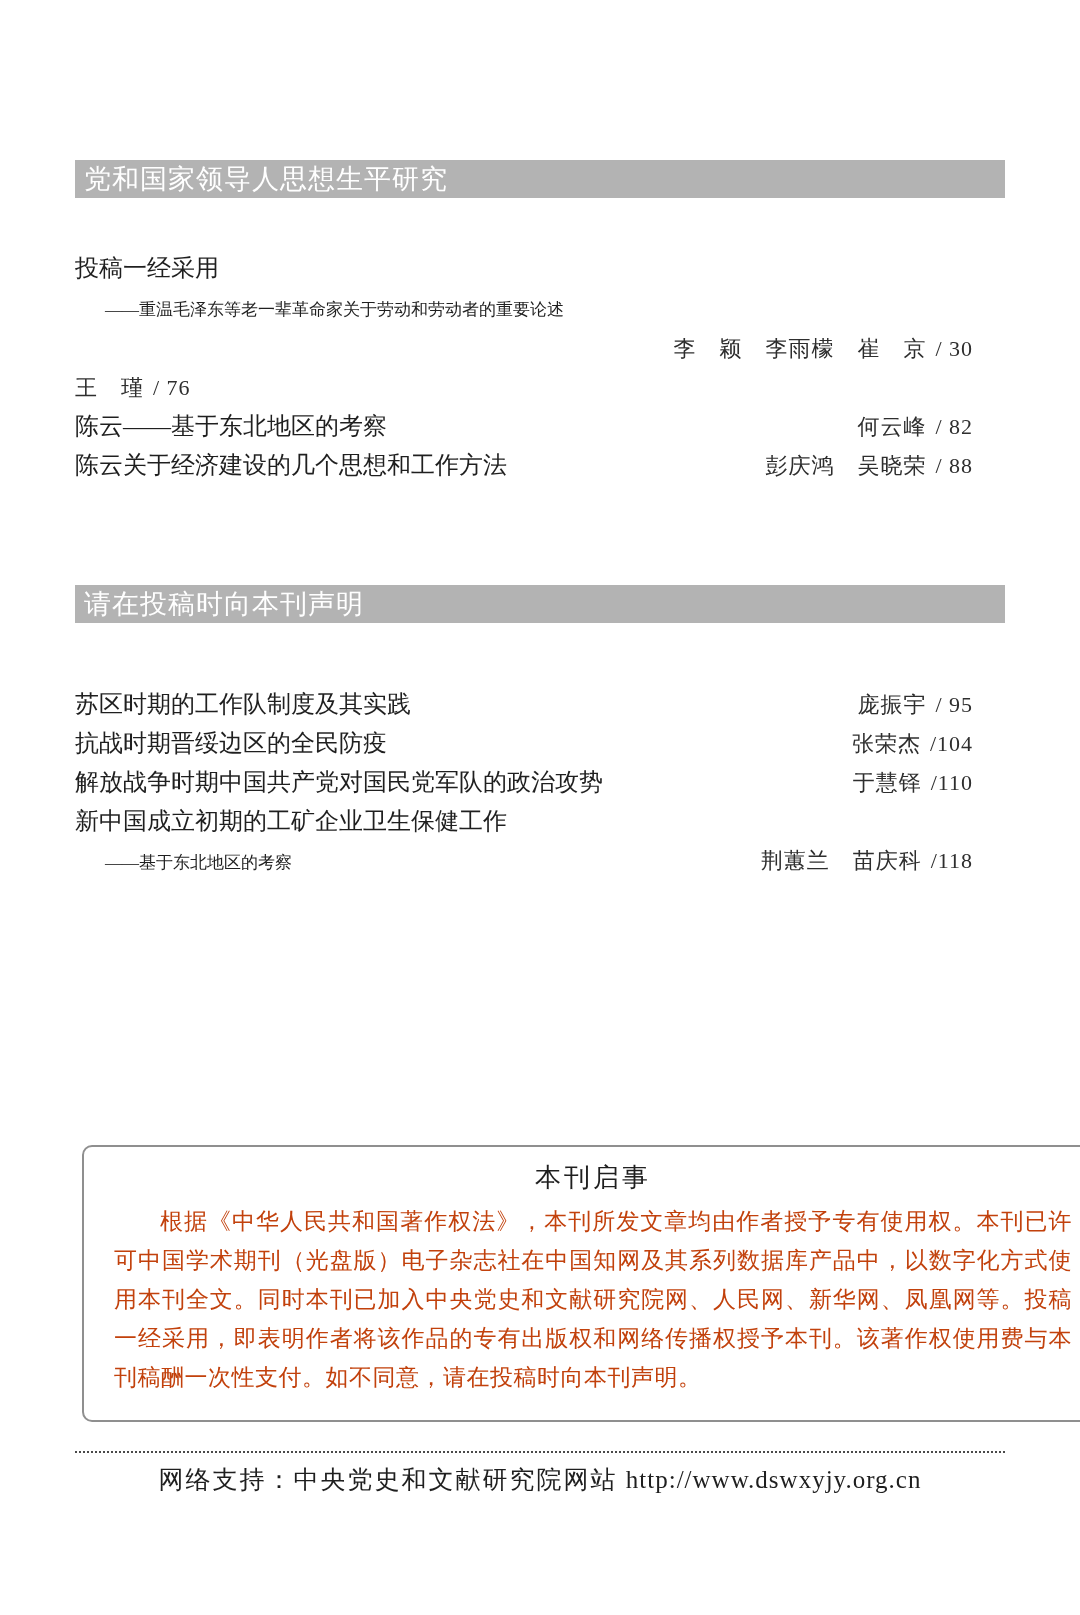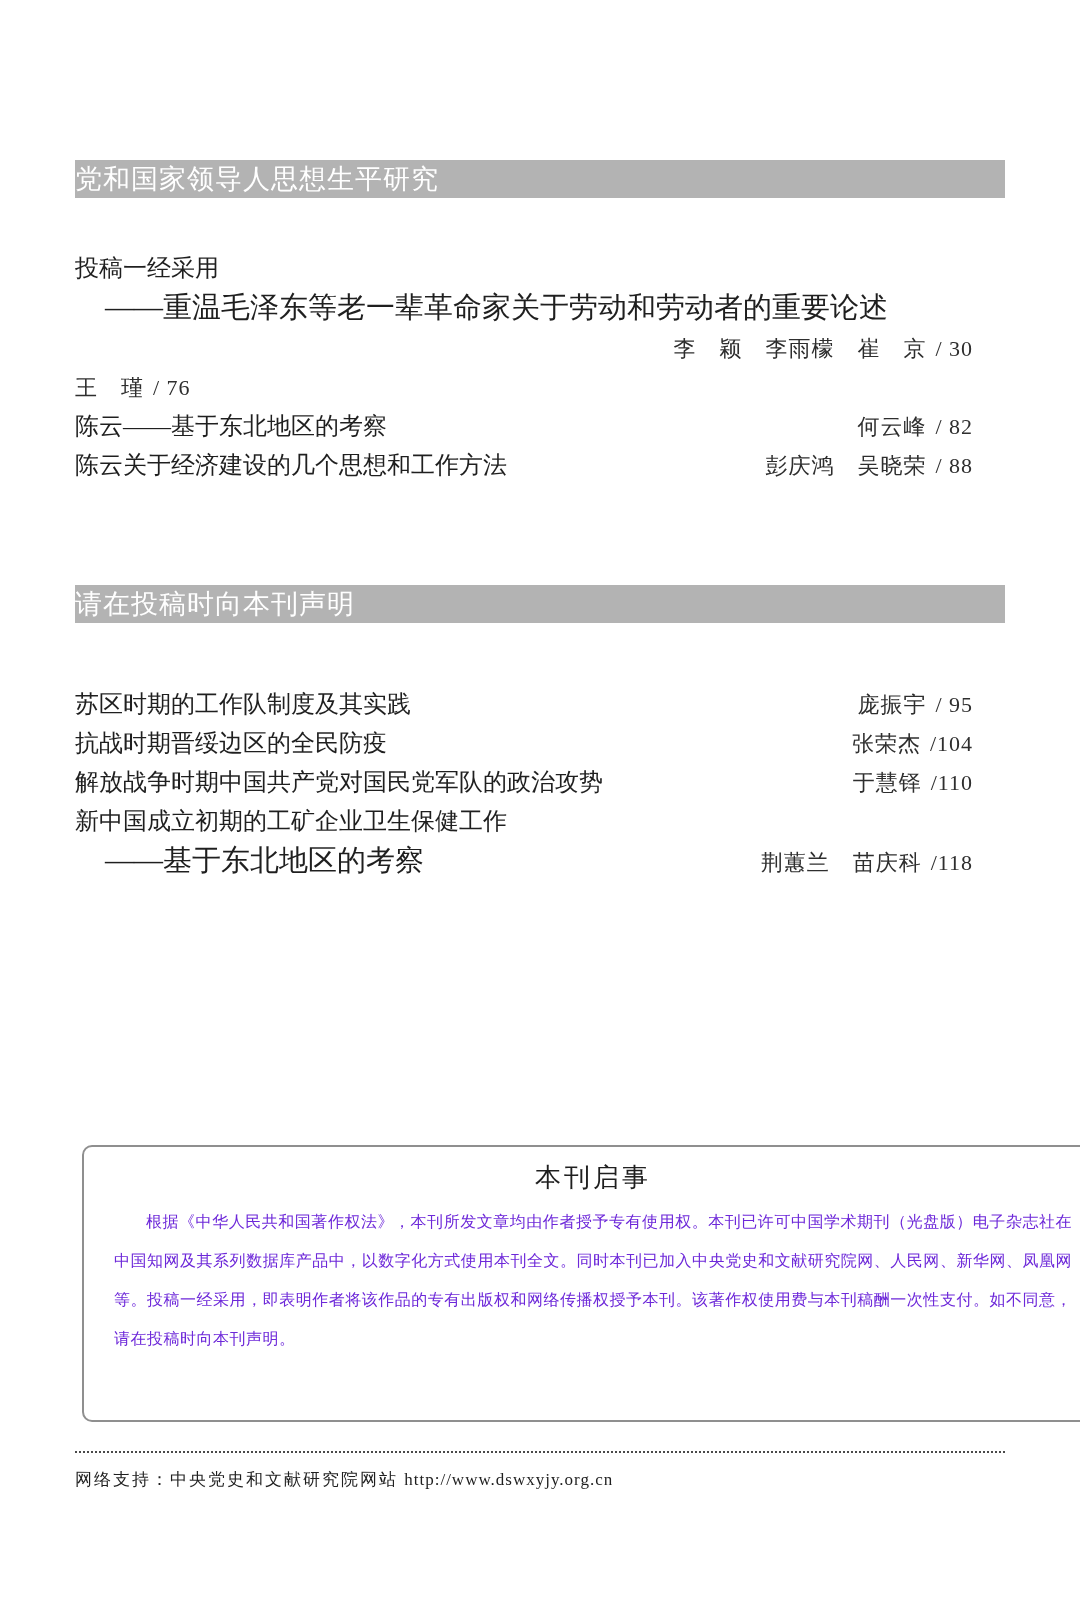--- a/index.html
+++ b/index.html
@@ -15,20 +15,21 @@
   .banner {
     position: absolute;
     left: 75px;
     width: 930px;
     height: 38px;
     background: #b3b3b3;
     color: #ffffff;
     font-family: "Liberation Sans", "DejaVu Sans", sans-serif;
     font-size: 27px;
     line-height: 38px;
+    padding-left: 9px;
     box-sizing: border-box;
     letter-spacing: 1px;
   }
   .banner-1 { top: 160px; }
   .banner-2 { top: 585px; }
   .list {
     position: absolute;
     left: 75px;
     width: 930px;
   }
@@ -40,21 +41,21 @@
     padding-right: 32px;
     box-sizing: border-box;
     white-space: nowrap;
   }
   .row.split {
     display: flex;
     justify-content: space-between;
     align-items: baseline;
   }
   .row.right { text-align: right; }
-  .row .indent { padding-left: 30px; font-size: 29px; }
+  .row .indent { padding-left: 30px; font-size: 17px; }
   .title { color: #1f1f1f; }
   .byline {
     font-size: 22px;
     color: #2e2e2e;
     letter-spacing: 1px;
   }
   .byline .pageref { margin-left: 9px; }
   .notice-box {
     position: absolute;
     top: 1145px;
@@ -69,41 +70,42 @@
   .notice-title {
     text-align: center;
     font-size: 26px;
     letter-spacing: 3px;
     margin-top: 13px;
     line-height: 36px;
     color: #1f1f1f;
   }
   .notice-body {
     margin: 6px 30px 0 30px;
-    font-size: 16px;
+    font-size: 23px;
     line-height: 39px;
     text-align: justify;
     text-indent: 2em;
     letter-spacing: 0.5px;
-    color: #6d28d9;
+    color: #c2410c;
   }
   .dotted-divider {
     position: absolute;
     top: 1451px;
     left: 75px;
     width: 930px;
     height: 0;
     border-top: 2px dotted #4a4a4a;
   }
   .footer-line {
     position: absolute;
     top: 1462px;
     left: 75px;
     width: 930px;
-    font-size: 17px;
+    text-align: center;
+    font-size: 25px;
     line-height: 36px;
     letter-spacing: 2px;
     color: #1f1f1f;
   }
   .footer-line .url { letter-spacing: 1px; }
 </style>
 </head>
 <body>
 
 <div class="page">

